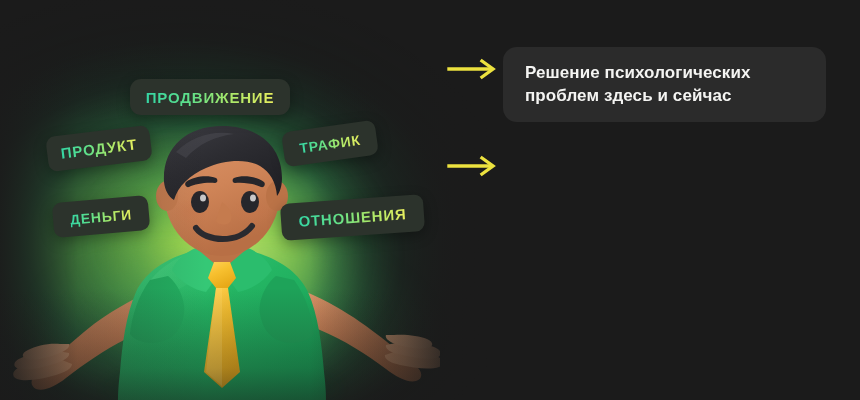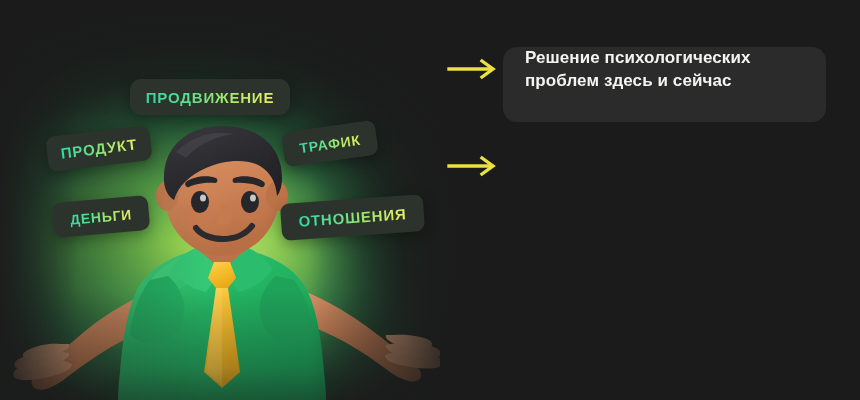--- a/index.html
+++ b/index.html
@@ -84,21 +84,21 @@
   .character{position:absolute;left:0;top:120px;width:440px;height:280px;}
 
   
   .panel{position:absolute;left:440px;top:0;width:420px;height:400px;}
   .arrow{position:absolute;width:52px;height:22px;}
   .card{
     position:absolute;
     background:#2b2b2b;
     border-radius:14px;
     box-sizing:border-box;
-    padding:0 22px 16px 22px;
+    padding:15px 22px 16px 22px;
   }
   .card p{
     margin:0;
     color:#f4f4f2;
     font-size:17px;
     font-weight:bold;
     line-height:1.33;
     letter-spacing:0.005em;
     white-space:pre-line;
   }

